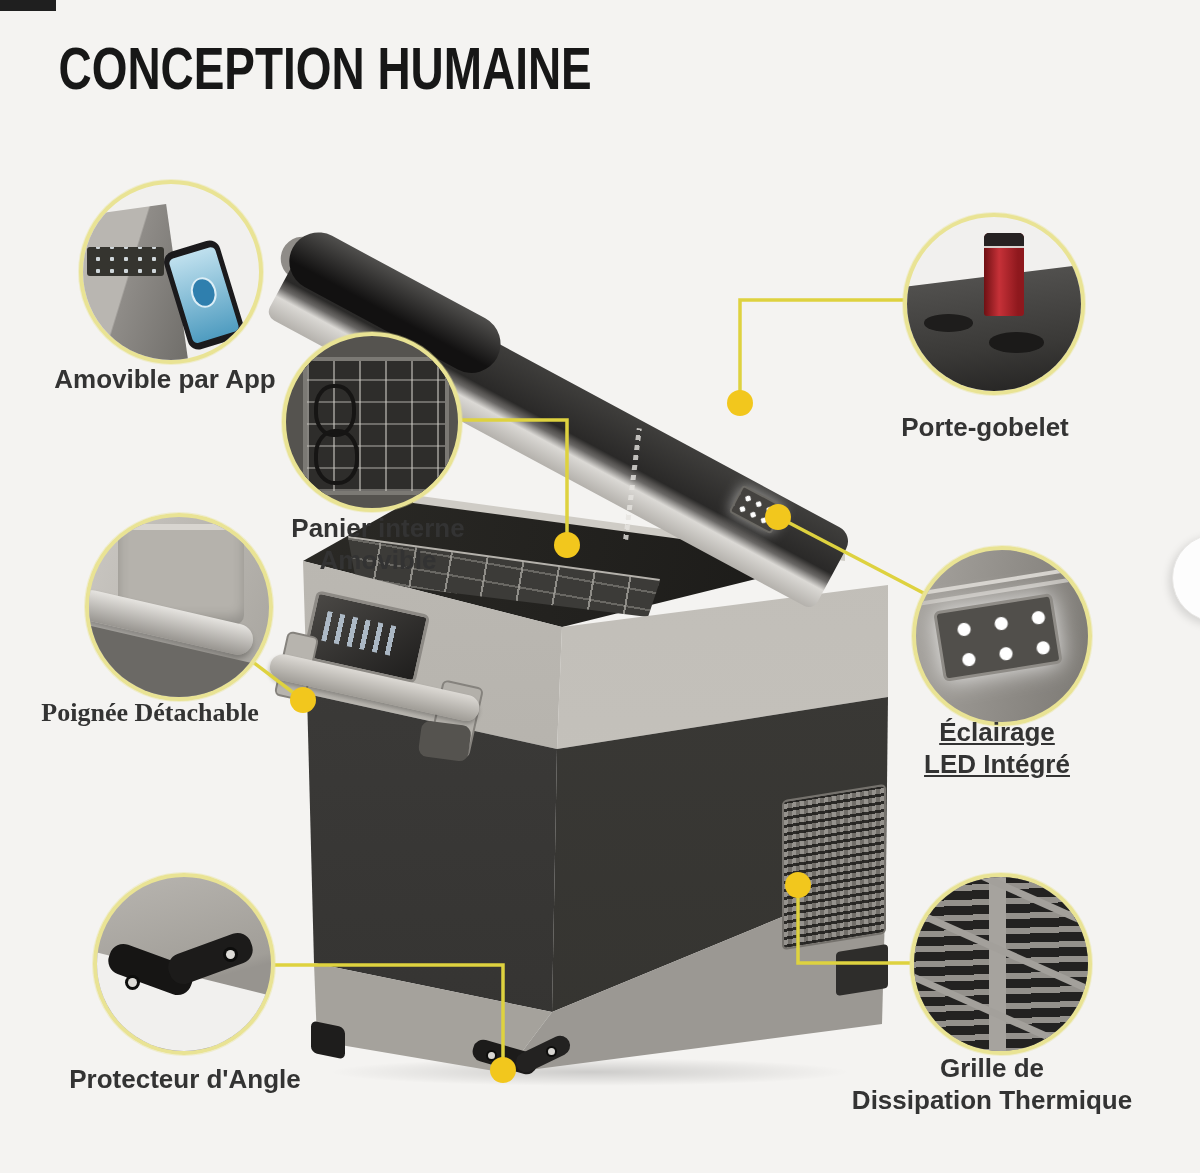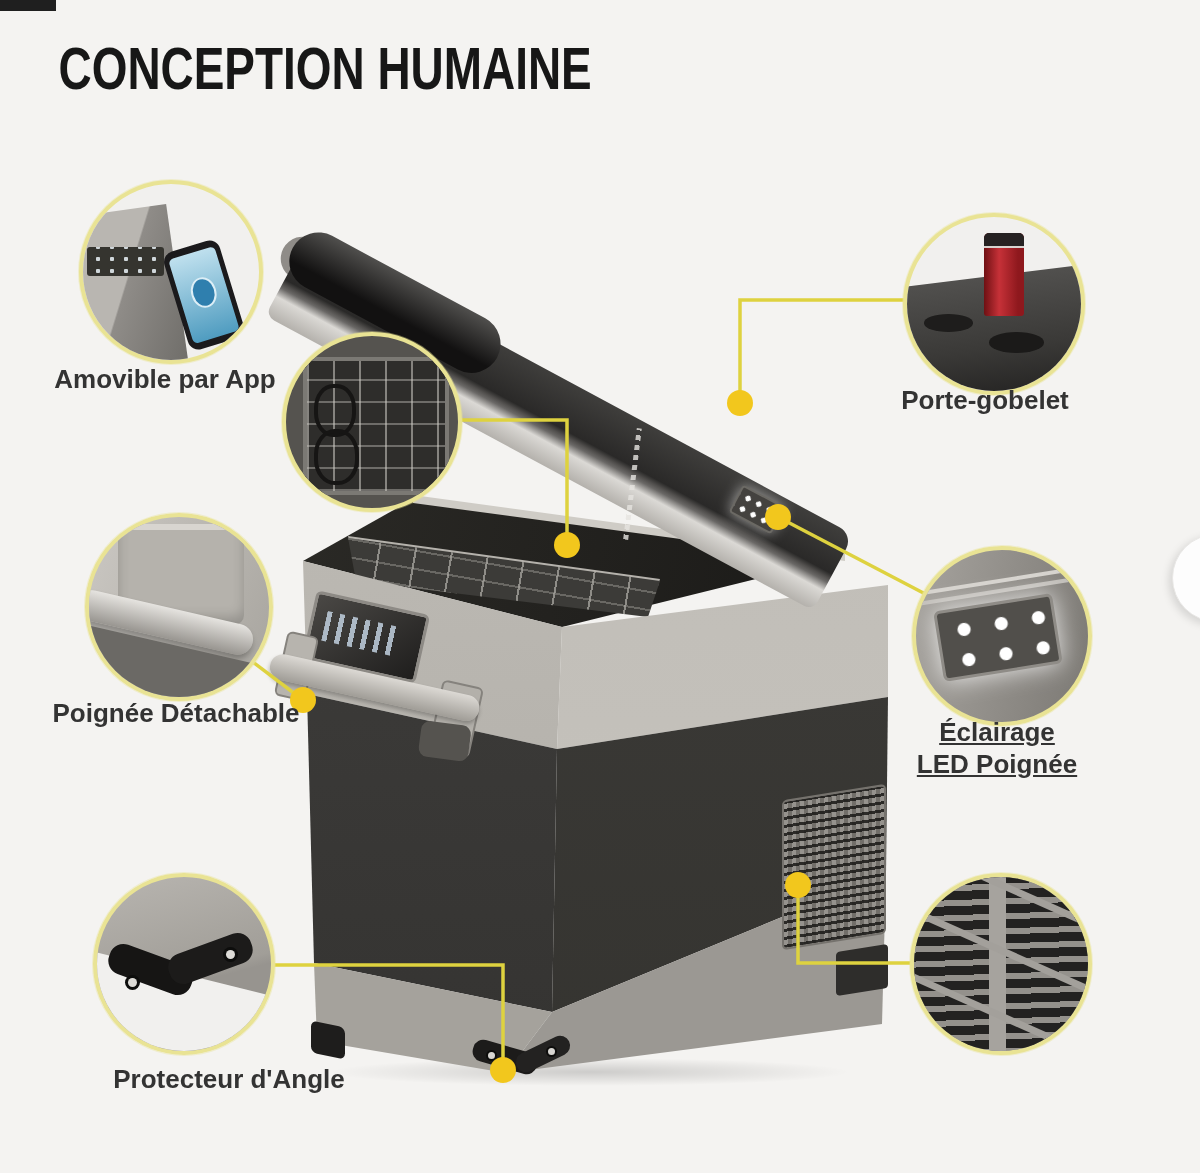--- a/index.html
+++ b/index.html
@@ -233,28 +233,36 @@
   </div>
   <div class="callout c-gri" style="left:910px;top:873px;width:174px;height:174px;">
     <div class="slats"></div>
     <div class="vbar"></div>
     <div class="rib"></div>
   </div>
 
   <div class="flabel" style="left:165px;top:363px;">
     <span>Amovible par App</span>
   </div>
-  <div class="flabel" style="left:985px;top:384px;">
+  <div class="flabel" style="left:985px;top:411px;">
     <span>Porte-gobelet</span>
   </div>
-  <div class="flabel" style="left:176px;top:697px;">
+  <div class="flabel" style="left:378px;top:512px;">
+    <span>Panier interne</span><br>
+    <span>Amovible</span>
+  </div>
+  <div class="flabel" style="left:150px;top:697px;font-family:Liberation Serif, serif;">
     <span>Poignée Détachable</span>
   </div>
   <div class="flabel" style="left:997px;top:716px;text-decoration:underline;">
     <span>Éclairage</span><br>
-    <span>LED Poignée</span>
-  </div>
-  <div class="flabel" style="left:185px;top:1063px;margin-left:44px;">
+    <span>LED Intégré</span>
+  </div>
+  <div class="flabel" style="left:185px;top:1063px;">
     <span>Protecteur d'Angle</span>
+  </div>
+  <div class="flabel" style="left:992px;top:1052px;">
+    <span>Grille de</span><br>
+    <span>Dissipation Thermique</span>
   </div>
 
   <div class="next-btn"></div>
 </div>
 
 </body></html>

